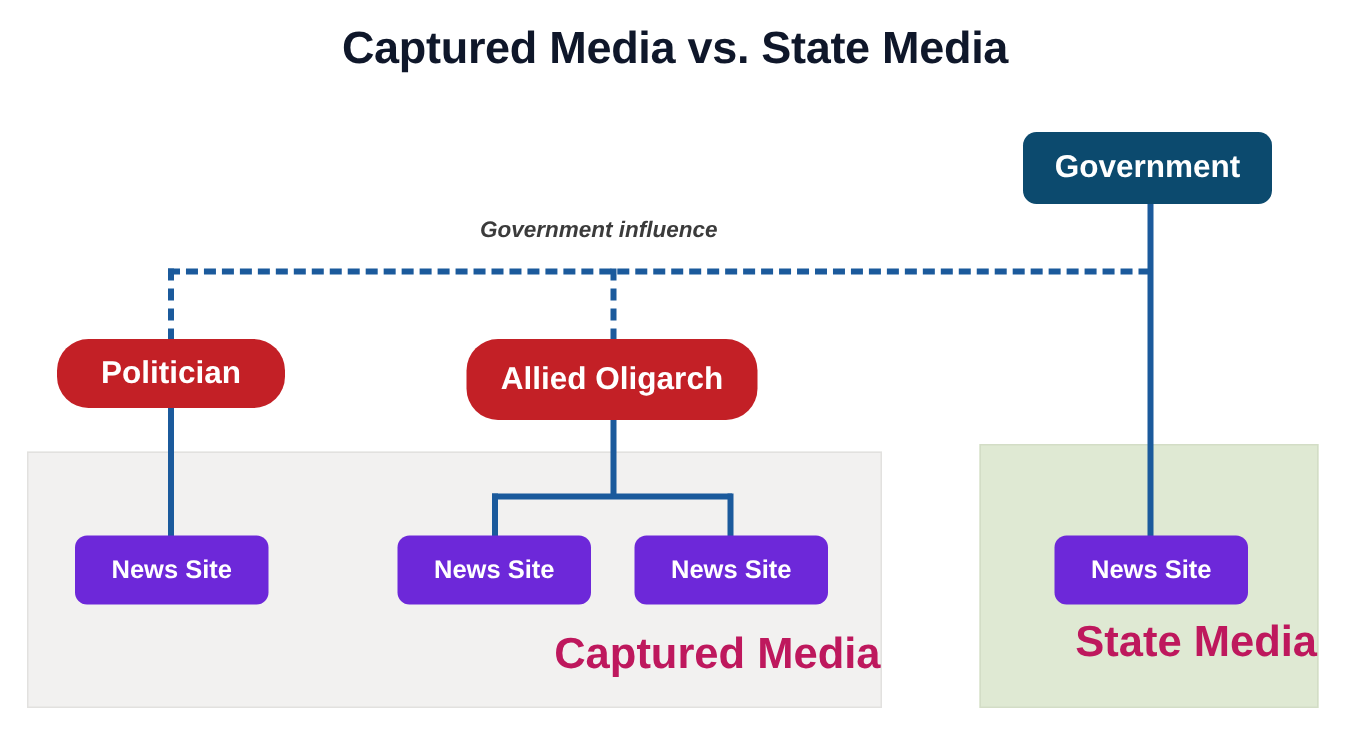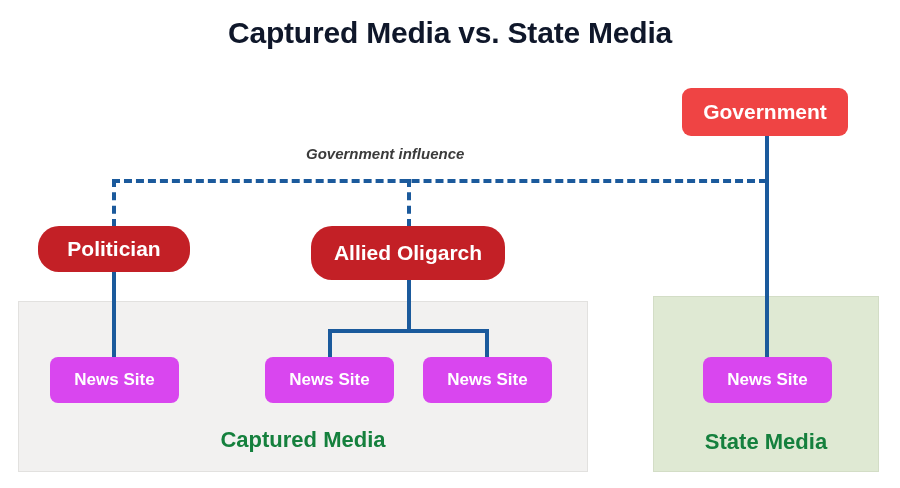--- a/index.html
+++ b/index.html
@@ -48,27 +48,27 @@
     left: 653px;
     top: 296px;
     width: 226px;
     height: 176px;
     background: #dfe9d3;
     border: 1px solid #d3ddc6;
   }
   .panel-label {
     position: absolute;
     width: 100%;
-    text-align: center;
-    font-size: 22px;
+    text-align: right;
+    font-size: 29px;
     font-weight: bold;
-    color: #15803d;
+    color: #be185d;
   }
   .panel-captured .panel-label { bottom: 18px; }
-  .panel-state .panel-label { bottom: 16px; margin-top: 21px; }
+  .panel-state .panel-label { bottom: 26px; margin-top: 21px; }
 
   
   .line {
     position: absolute;
     background: #1b5a9c;
   }
   .vline { width: 4px; }
   .hline { height: 4px; }
 
   
@@ -90,31 +90,31 @@
     display: flex;
     align-items: center;
     justify-content: center;
     color: #ffffff;
     font-weight: bold;
     border-radius: 8px;
     text-align: center;
     white-space: nowrap;
   }
   .node-gov {
-    background: #ef4444;
+    background: #0c4a6e;
     font-size: 21px;
     border-radius: 9px;
   }
   .node-actor {
     background: #c32026;
     font-size: 21px;
     border-radius: 21px;
   }
   .node-news {
-    background: #d946ef;
+    background: #6d28d9;
     font-size: 17px;
     border-radius: 8px;
   }
 
   
   .annotation {
     position: absolute;
     font-size: 15px;
     font-style: italic;
     font-weight: bold;
@@ -157,15 +157,15 @@
   <div class="node node-actor" style="left:311px; top:226px; width:194px; height:54px;">Allied Oligarch</div>
 
   <div class="node node-news" style="left:50px; top:357px; width:129px; height:46px;">News Site</div>
 
   <div class="node node-news" style="left:265px; top:357px; width:129px; height:46px;">News Site</div>
 
   <div class="node node-news" style="left:423px; top:357px; width:129px; height:46px;">News Site</div>
 
   <div class="node node-news" style="left:703px; top:357px; width:129px; height:46px;">News Site</div>
 
-  <div class="annotation" style="left:306px; top:145px;font-style:italic;">Government influence</div>
+  <div class="annotation" style="left:320px; top:145px;font-style:italic;">Government influence</div>
 
 </div>
 
 </body></html>

